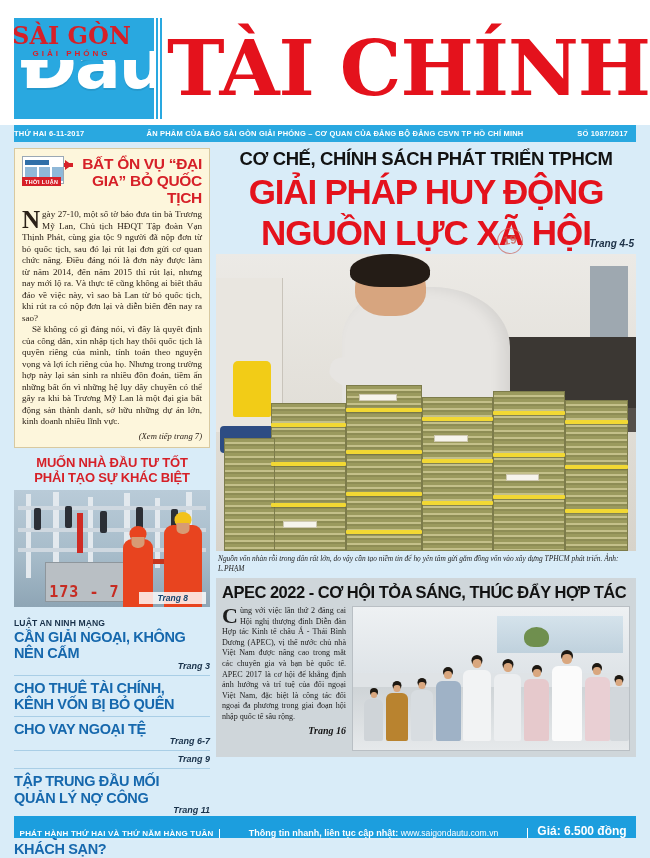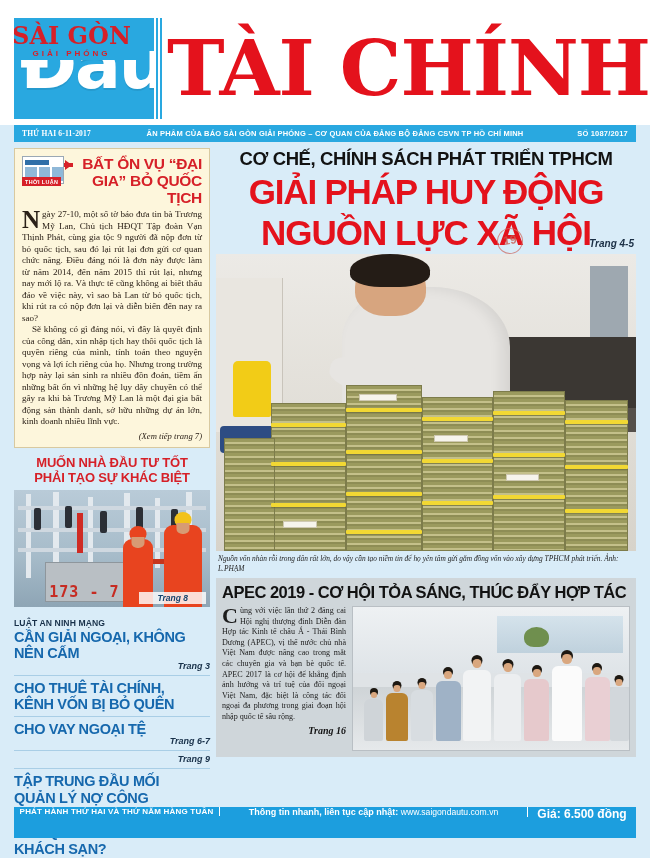--- a/index.html
+++ b/index.html
@@ -109,21 +109,21 @@
     height: 17px;
     margin: 0 14px;
     background: #29a8e0;
     color: #ffffff;
     display: flex;
     align-items: center;
     font-size: 7.5px;
     font-weight: bold;
     letter-spacing: .2px;
   }
-  .mast-strip .ms-date { padding-left: 8px; width: 115px; font-family: Liberation Serif, serif; }
+  .mast-strip .ms-date { padding-left: 0; width: 115px; }
   .mast-strip .ms-mid  { flex: 1; text-align: center; }
   .mast-strip .ms-num  { padding-right: 8px; text-align: right; width: 95px; }
   .mast-strip .ms-num b { color: #ffffff; }
 
   
   .content {
     position: relative;
     display: flex;
     padding: 6px 14px 0 14px;
     height: 676px;
@@ -520,24 +520,24 @@
   .ap-person { position:absolute; bottom:6%; border-radius:6px 6px 2px 2px; }
   .ap-head { position:absolute; left:50%; transform:translateX(-50%);
       border-radius:50%; background:#1d1812; }
   .ap-face { position:absolute; left:50%; transform:translateX(-50%);
       border-radius:46%; background:#d9a77f; }
 
   
   .footer {
     position: absolute;
     left: 14px; right: 14px; bottom: 20px;
-    height: 31px;
+    height: 22px;
     background: #1c9ede;
     display: flex;
-    align-items: flex-start;
+    align-items: flex-end;
     color: #ffffff;
   }
   .ft-left {
     width: 206px;
     text-align: center;
     font-size: 8px;
     font-weight: bold;
     letter-spacing: .2px;
     border-right: 1.5px solid #ffffff;
   }
@@ -733,21 +733,21 @@
           <div class="mp-label" style="left:34%; top:47%; width:9%;"></div>
           <div class="mp-label" style="left:52%; top:61%; width:8%;"></div>
           <div class="mp-label" style="left:69%; top:74%; width:8%;"></div>
           <div class="mp-label" style="left:16%; top:90%; width:8%;"></div>
         </div>
       </div>
 
       <div class="photo-caption">Nguồn vốn nhàn rỗi trong dân rất lớn, do vậy cần tạo niềm tin để họ yên tâm gửi gắm đồng vốn vào xây dựng TPHCM phát triển. Ảnh: L.PHẠM</div>
 
       <div class="apec">
-        <div class="apec-title">APEC 2019 - CƠ HỘI TỎA SÁNG, THÚC ĐẨY HỢP TÁC</div>
+        <div class="apec-title">APEC 2022 - CƠ HỘI TỎA SÁNG, THÚC ĐẨY HỢP TÁC</div>
         <div class="apec-row">
           <div class="apec-text">
             <p>Cùng với việc lần thứ 2 đăng cai Hội nghị thượng đỉnh Diễn đàn Hợp tác Kinh tế châu Á - Thái Bình Dương (APEC), vị thế nước chủ nhà Việt Nam được nâng cao trong mắt các chuyên gia và bạn bè quốc tế. APEC 2017 là cơ hội để khẳng định ảnh hưởng và trí tuệ của đối ngoại Việt Nam, đặc biệt là công tác đối ngoại đa phương trong giai đoạn hội nhập quốc tế sâu rộng.</p>
             <div class="apec-page">Trang 16</div>
           </div>
           <div class="apec-photo">
             <div class="ap-ceiling"></div>
             <div class="ap-floor"></div>
             <div class="ap-glass"></div>
             <div class="ap-plant"></div>

